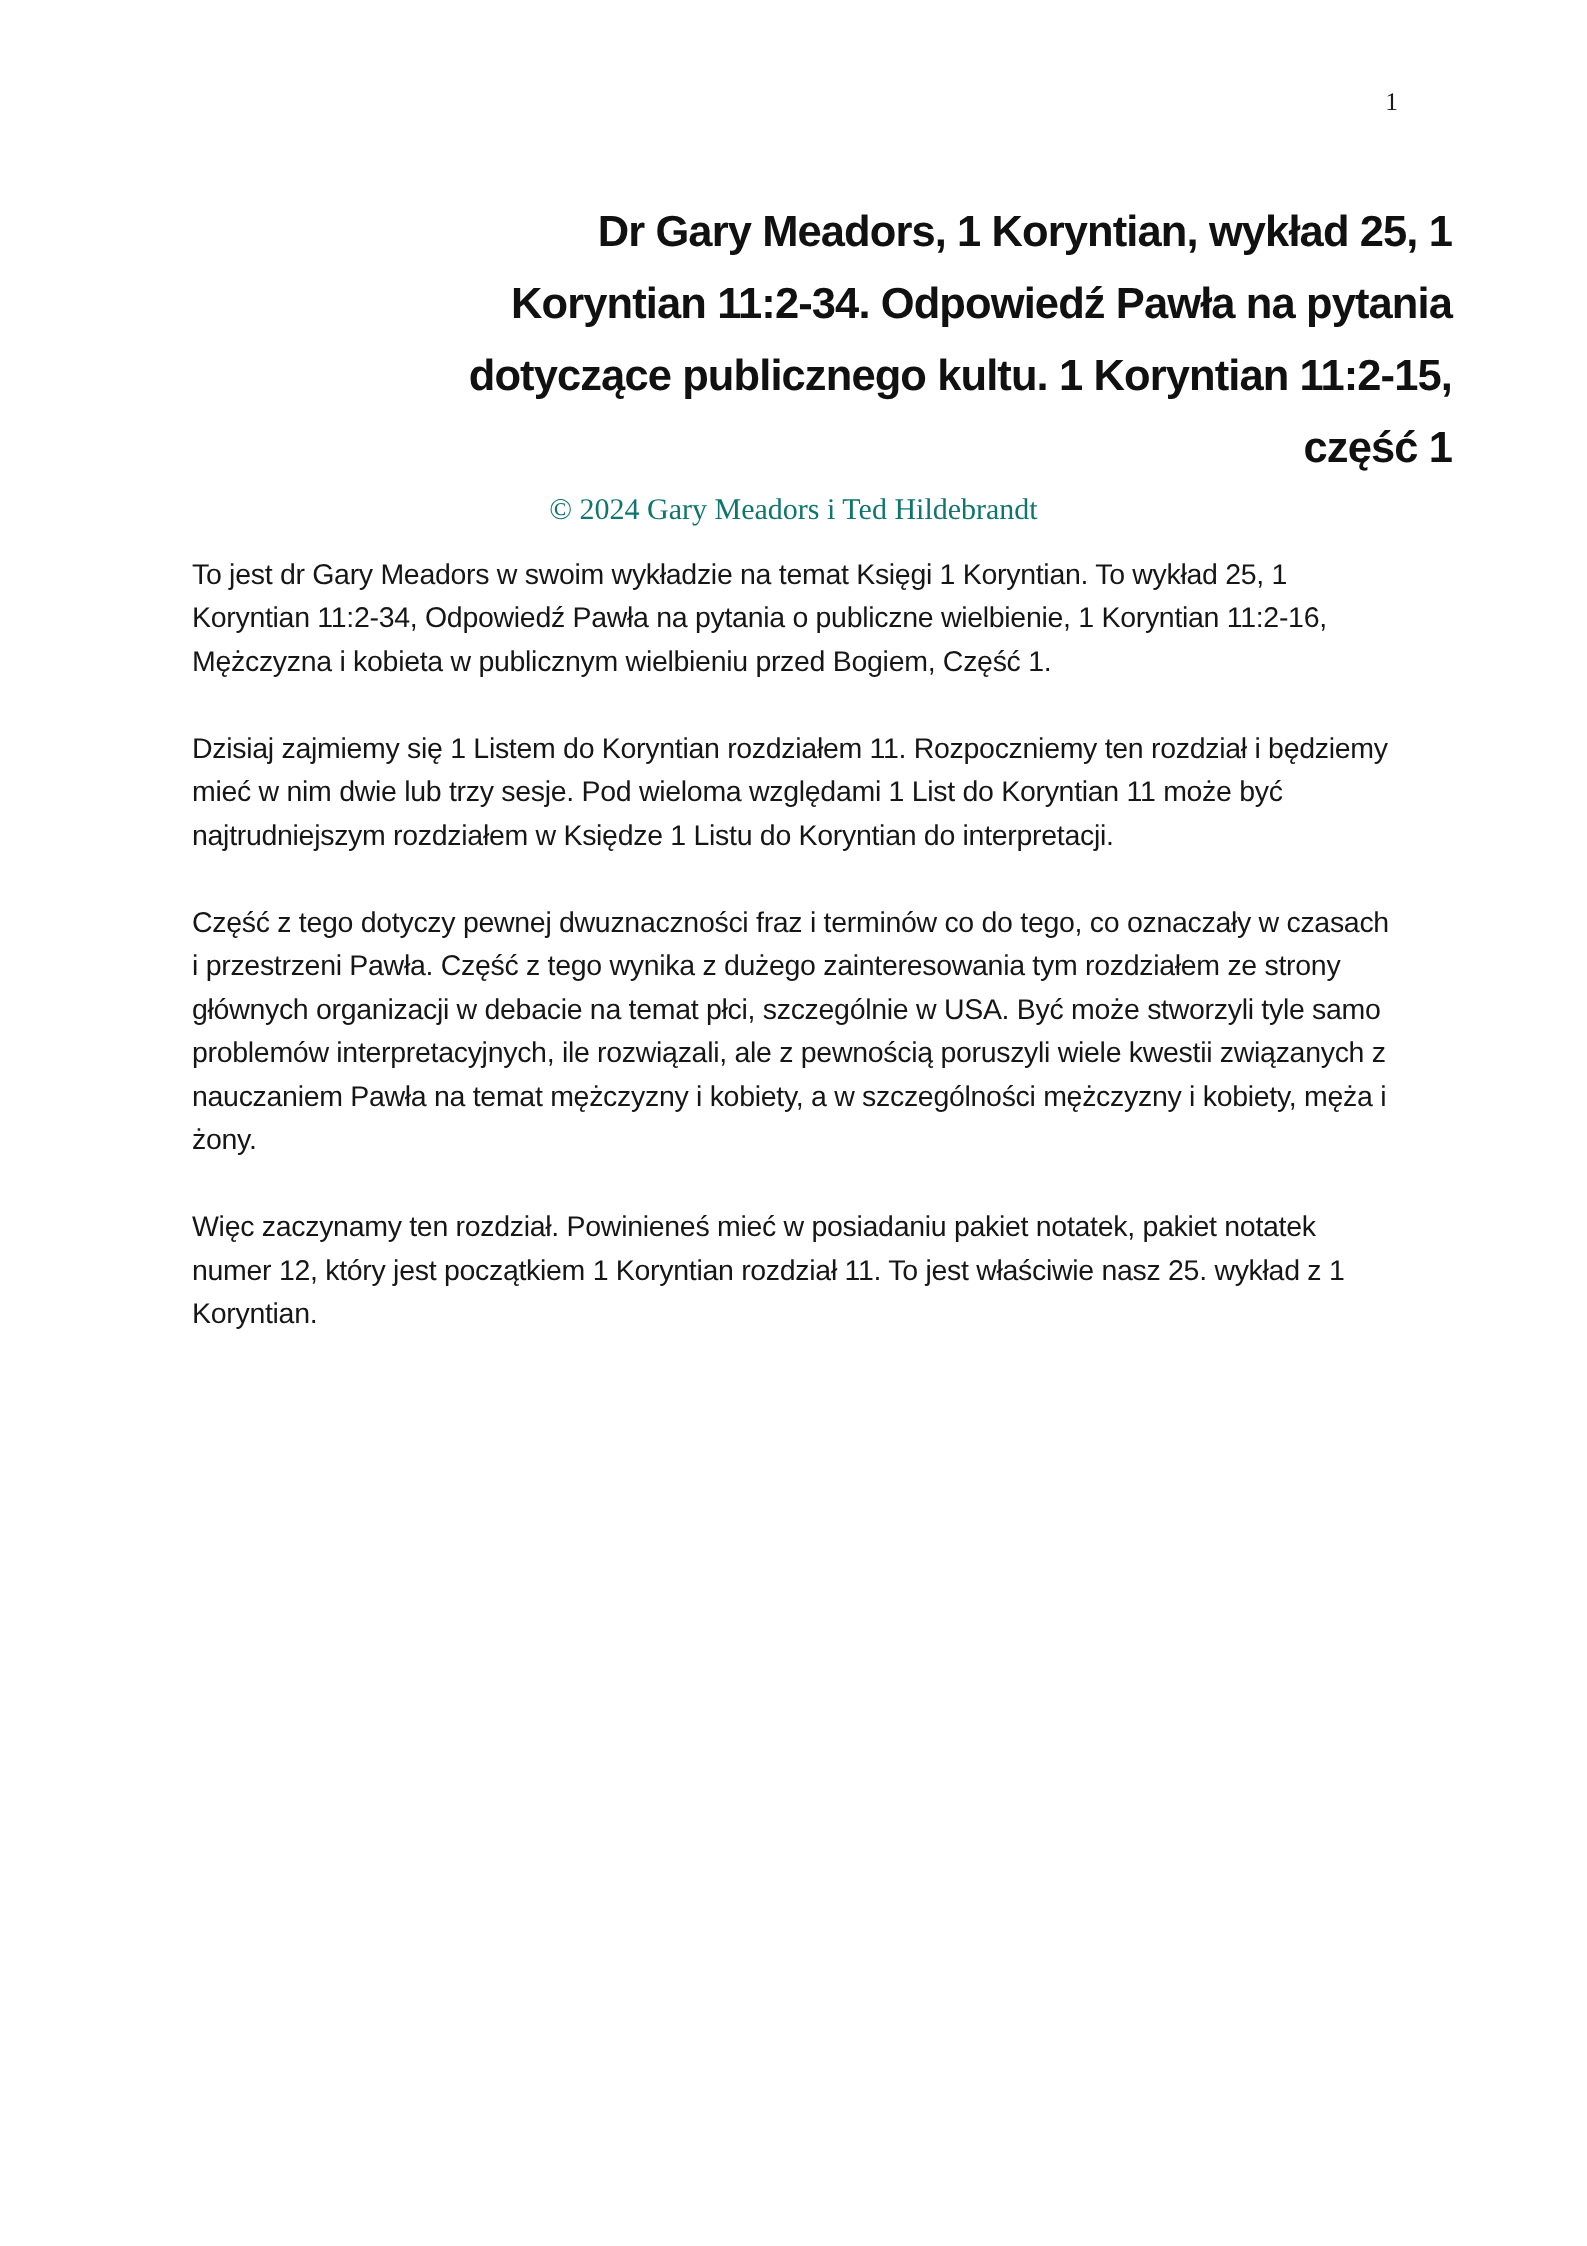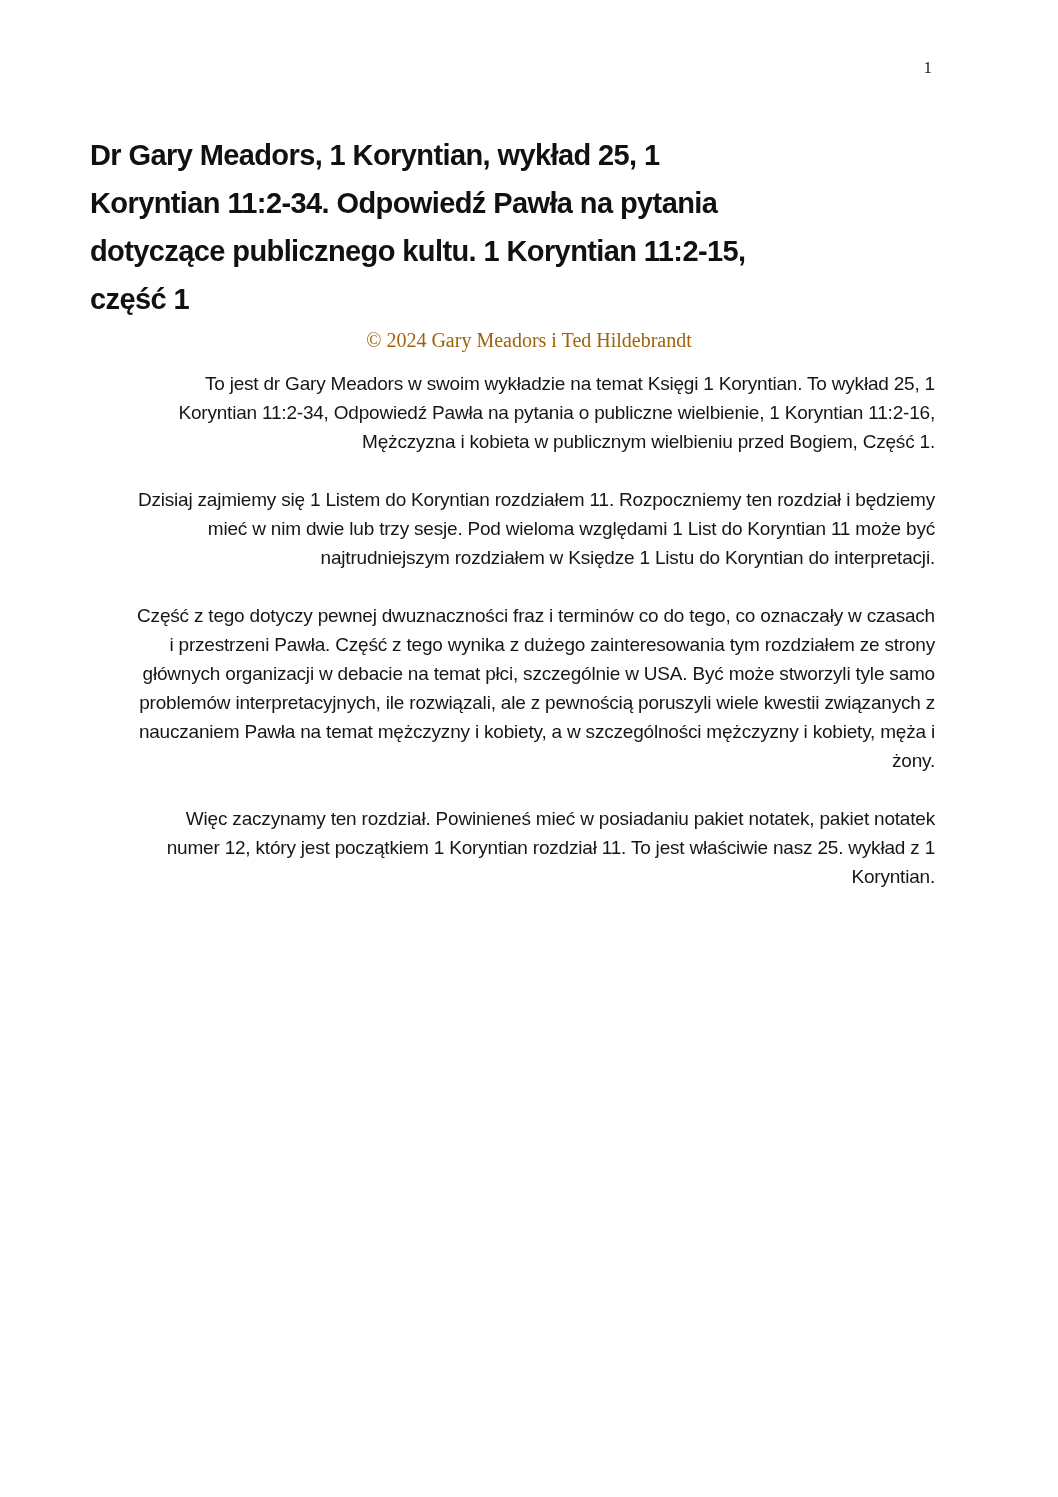--- a/index.html
+++ b/index.html
@@ -21,47 +21,46 @@
   .page-number {
     position: absolute;
     top: 58px;
     right: 126px;
     font-family: "Liberation Serif", serif;
     font-size: 17px;
     color: #1a1a1a;
   }
   .title-block {
     margin: 131px 90px 0 90px;
-    text-align: left;
+    text-align: right;
     font-weight: 700;
     font-size: 29px;
     line-height: 48px;
     letter-spacing: -0.6px;
     color: #111111;
   }
   .title-line { white-space: nowrap; }
   .copyright {
     margin: 4px 0 0 0;
     text-align: center;
     font-family: "Liberation Serif", serif;
     font-weight: 400;
     font-size: 20px;
     line-height: 26px;
-    color: #a16207;
+    color: #0f766e;
   }
   .body-text {
     margin: 16px 123px 0 128px;
     font-size: 19px;
     line-height: 29px;
     letter-spacing: -0.2px;
     color: #161616;
   }
   .body-text p {
     margin: 0 0 29px 0;
-    text-align: right;
   }
 </style>
 </head>
 <body>
 
 <div class="page">
 
   <span class="page-number">1</span>
 
   <h1 class="title-block">

